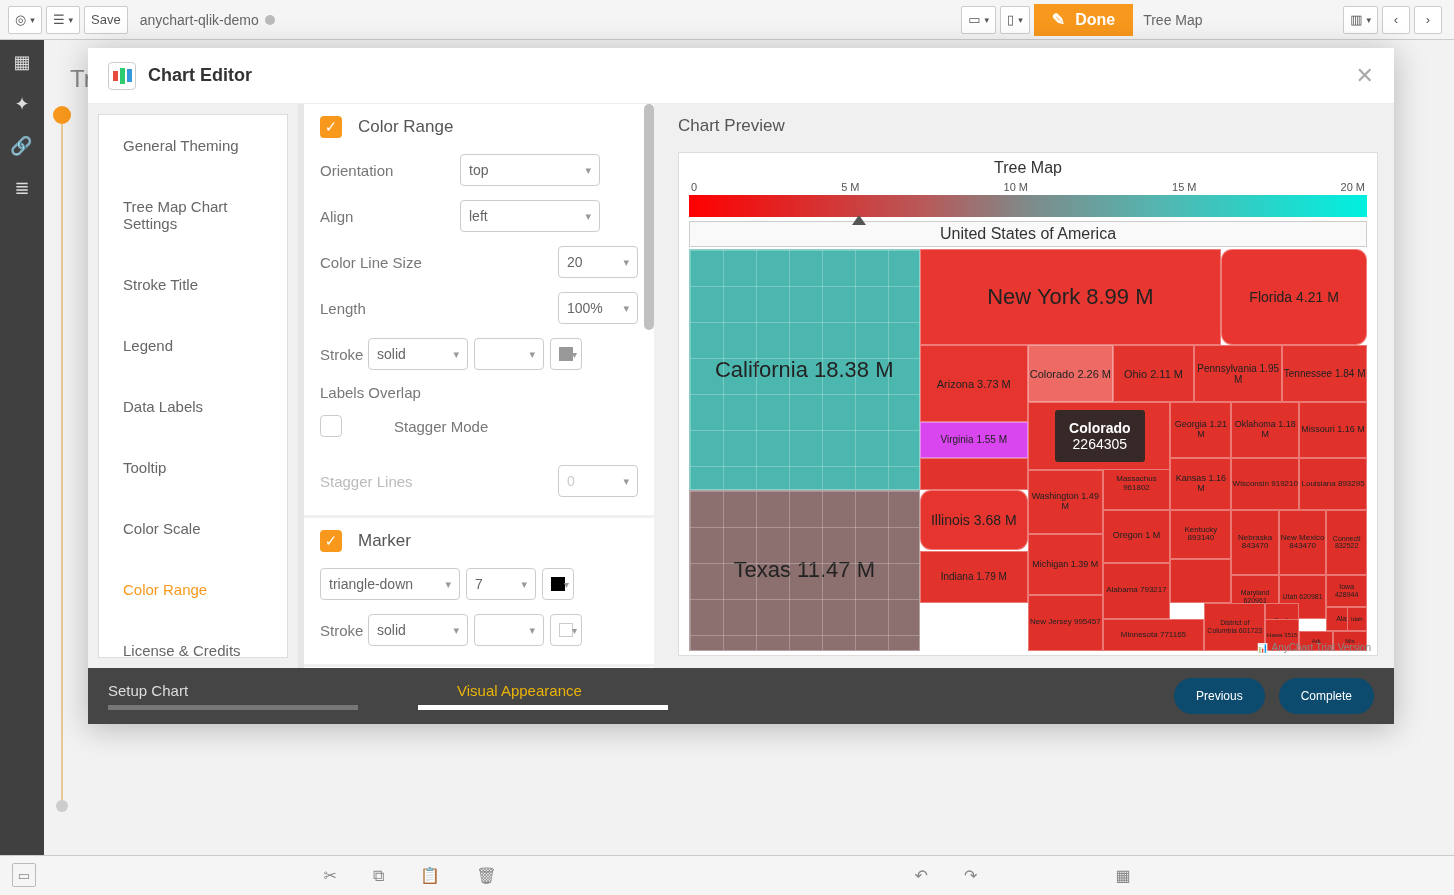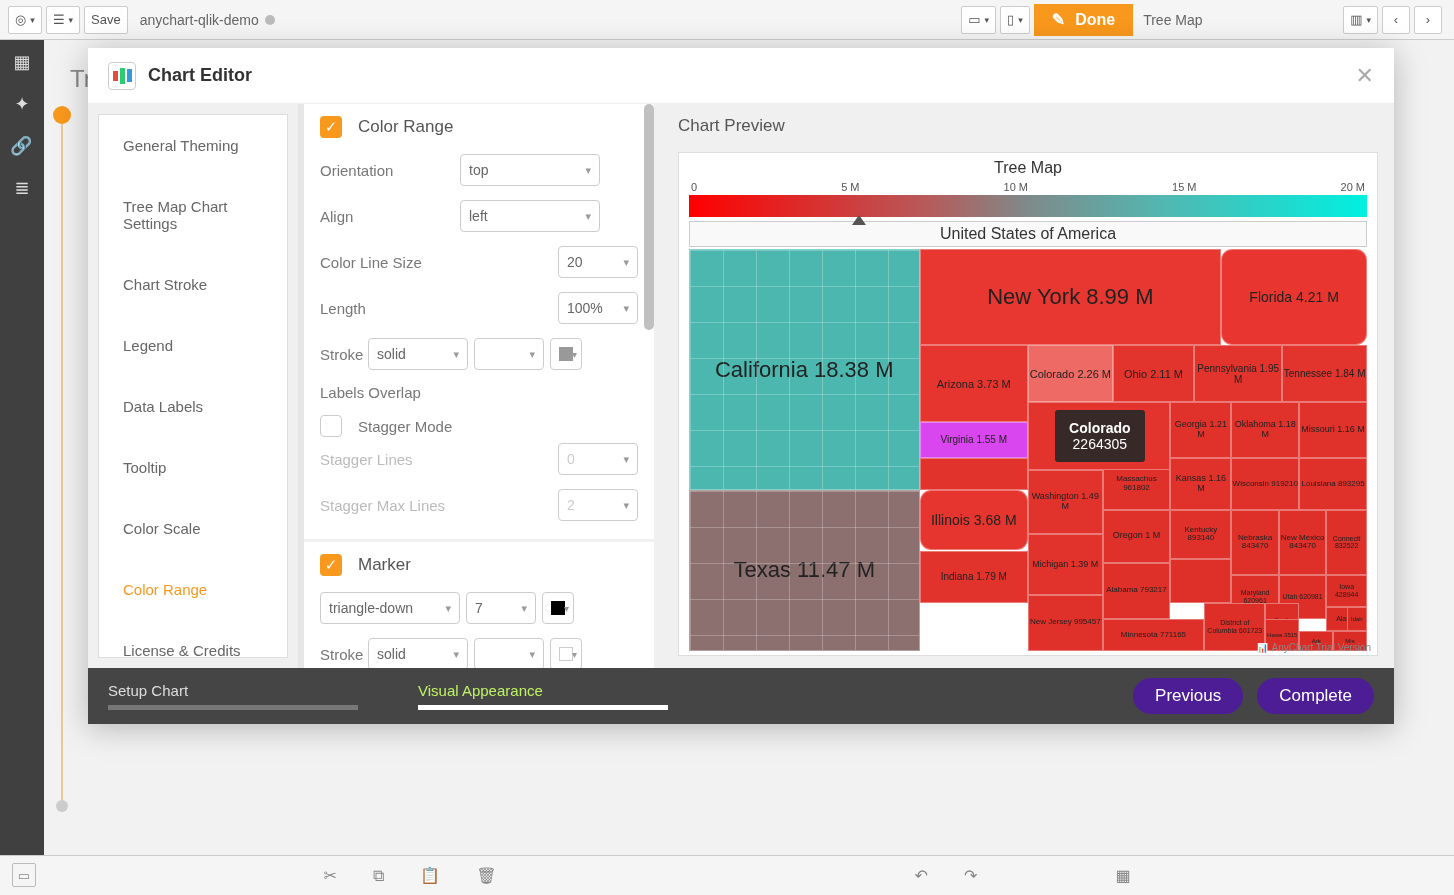--- a/index.html
+++ b/index.html
@@ -88,24 +88,24 @@
 .grid-bg::before{content:"";position:absolute;inset:0;background-image:linear-gradient(rgba(255,255,255,.25) 1px,transparent 1px),linear-gradient(90deg,rgba(255,255,255,.25) 1px,transparent 1px);background-size:33px 36px;}
 .tooltip-box{position:absolute;background:rgba(40,40,40,.92);color:#fff;padding:10px 14px;font-size:14px;border-radius:3px;text-align:center;z-index:10;}
 .trial-txt{position:absolute;right:6px;bottom:2px;font-size:10px;color:#888;}
 .trial-txt::before{content:"📊 ";font-size:9px;}
 
 
 .dialog-footer { height: 56px; background: #454545; display: flex; align-items: center; padding: 0 20px; color: #ddd; }
 .progress-step { margin-right: 60px; }
 .progress-step .pl { font-size: 15px; margin-bottom: 6px; }
 .progress-step .bar { width: 250px; height: 5px; background: #777; }
-.progress-step.active .pl { color:#bef264;}
+.progress-step.active .pl { color:#eab308;margin-left:39px;}
 .progress-step.active .bar{ background:#fff;}
 .dialog-footer .spacer { flex:1; }
-.dialog-footer .pbtn { background:#4c1d95; color:#fff; border:none; height:36px; padding:0 22px; border-radius:18px; font-size:17px; margin-left:14px; cursor:pointer;}
+.dialog-footer .pbtn { background:#0c4a6e; color:#fff; border:none; height:36px; padding:0 22px; border-radius:18px; font-size:12px; margin-left:14px; cursor:pointer;}
 </style>
 </head>
 <body>
 
 <div class="top-toolbar">
   <div class="tb-btn">◎<span class="caret">▾</span></div>
   <div class="tb-btn">☰<span class="caret">▾</span></div>
   <div class="tb-btn">Save</div>
   <span class="app-name">anychart-qlik-demo</span>
   <span class="circ"></span>
@@ -144,21 +144,21 @@
     <h2>Chart Editor</h2>
     <div class="close-x">✕</div>
   </div>
 
   <div class="dialog-body">
 
     <div class="left-nav">
       <div class="left-nav-inner">
         <div class="nav-item">General Theming</div>
         <div class="nav-item">Tree Map Chart Settings</div>
-        <div class="nav-item">Chart Stroke</div>
+        <div class="nav-item">Stroke Title</div>
         <div class="nav-item">Legend</div>
         <div class="nav-item">Data Labels</div>
         <div class="nav-item">Tooltip</div>
         <div class="nav-item">Color Scale</div>
         <div class="nav-item active">Color Range</div>
         <div class="nav-item">License &amp; Credits</div>
       </div>
     </div>
 
     <div class="settings-panel">
@@ -197,34 +197,28 @@
             <div class="lbl" style="width:48px">Stroke</div>
           <div class="sel">solid</div>
           <div class="sel mid"></div>
           <div class="color-swatch">
               <div class="sw" style="background:#999"></div>
             </div>
         </div>
         <div class="form-row">
             <div class="lbl">Labels Overlap</div>
           </div>
-        <div class="sec-head" style="margin-top:6px;margin-bottom:6px;">
+        <div class="sec-head" style="margin-top:6px;margin-bottom:28px;gap:36px;">
           <div class="chk off">✓</div>
           <div class="t" style="font-size:15px;color:#777">Stagger Mode</div>
         </div>
         <div class="form-row">
             <div class="lbl disabled">Stagger Lines</div>
             <div class="ctrl right">
               <div class="sel small" style="color:#ccc">0</div>
-            </div>
-          </div>
-        <div class="form-row">
-            <div class="lbl disabled">Stagger Max Lines</div>
-            <div class="ctrl right">
-              <div class="sel small" style="color:#ccc">2</div>
             </div>
           </div>
       </div>
 
       <div class="settings-section">
         <div class="sec-head">
           <div class="chk">✓</div>
           <div class="t">Marker</div>
         </div>
         <div class="form-row stroke-row">

